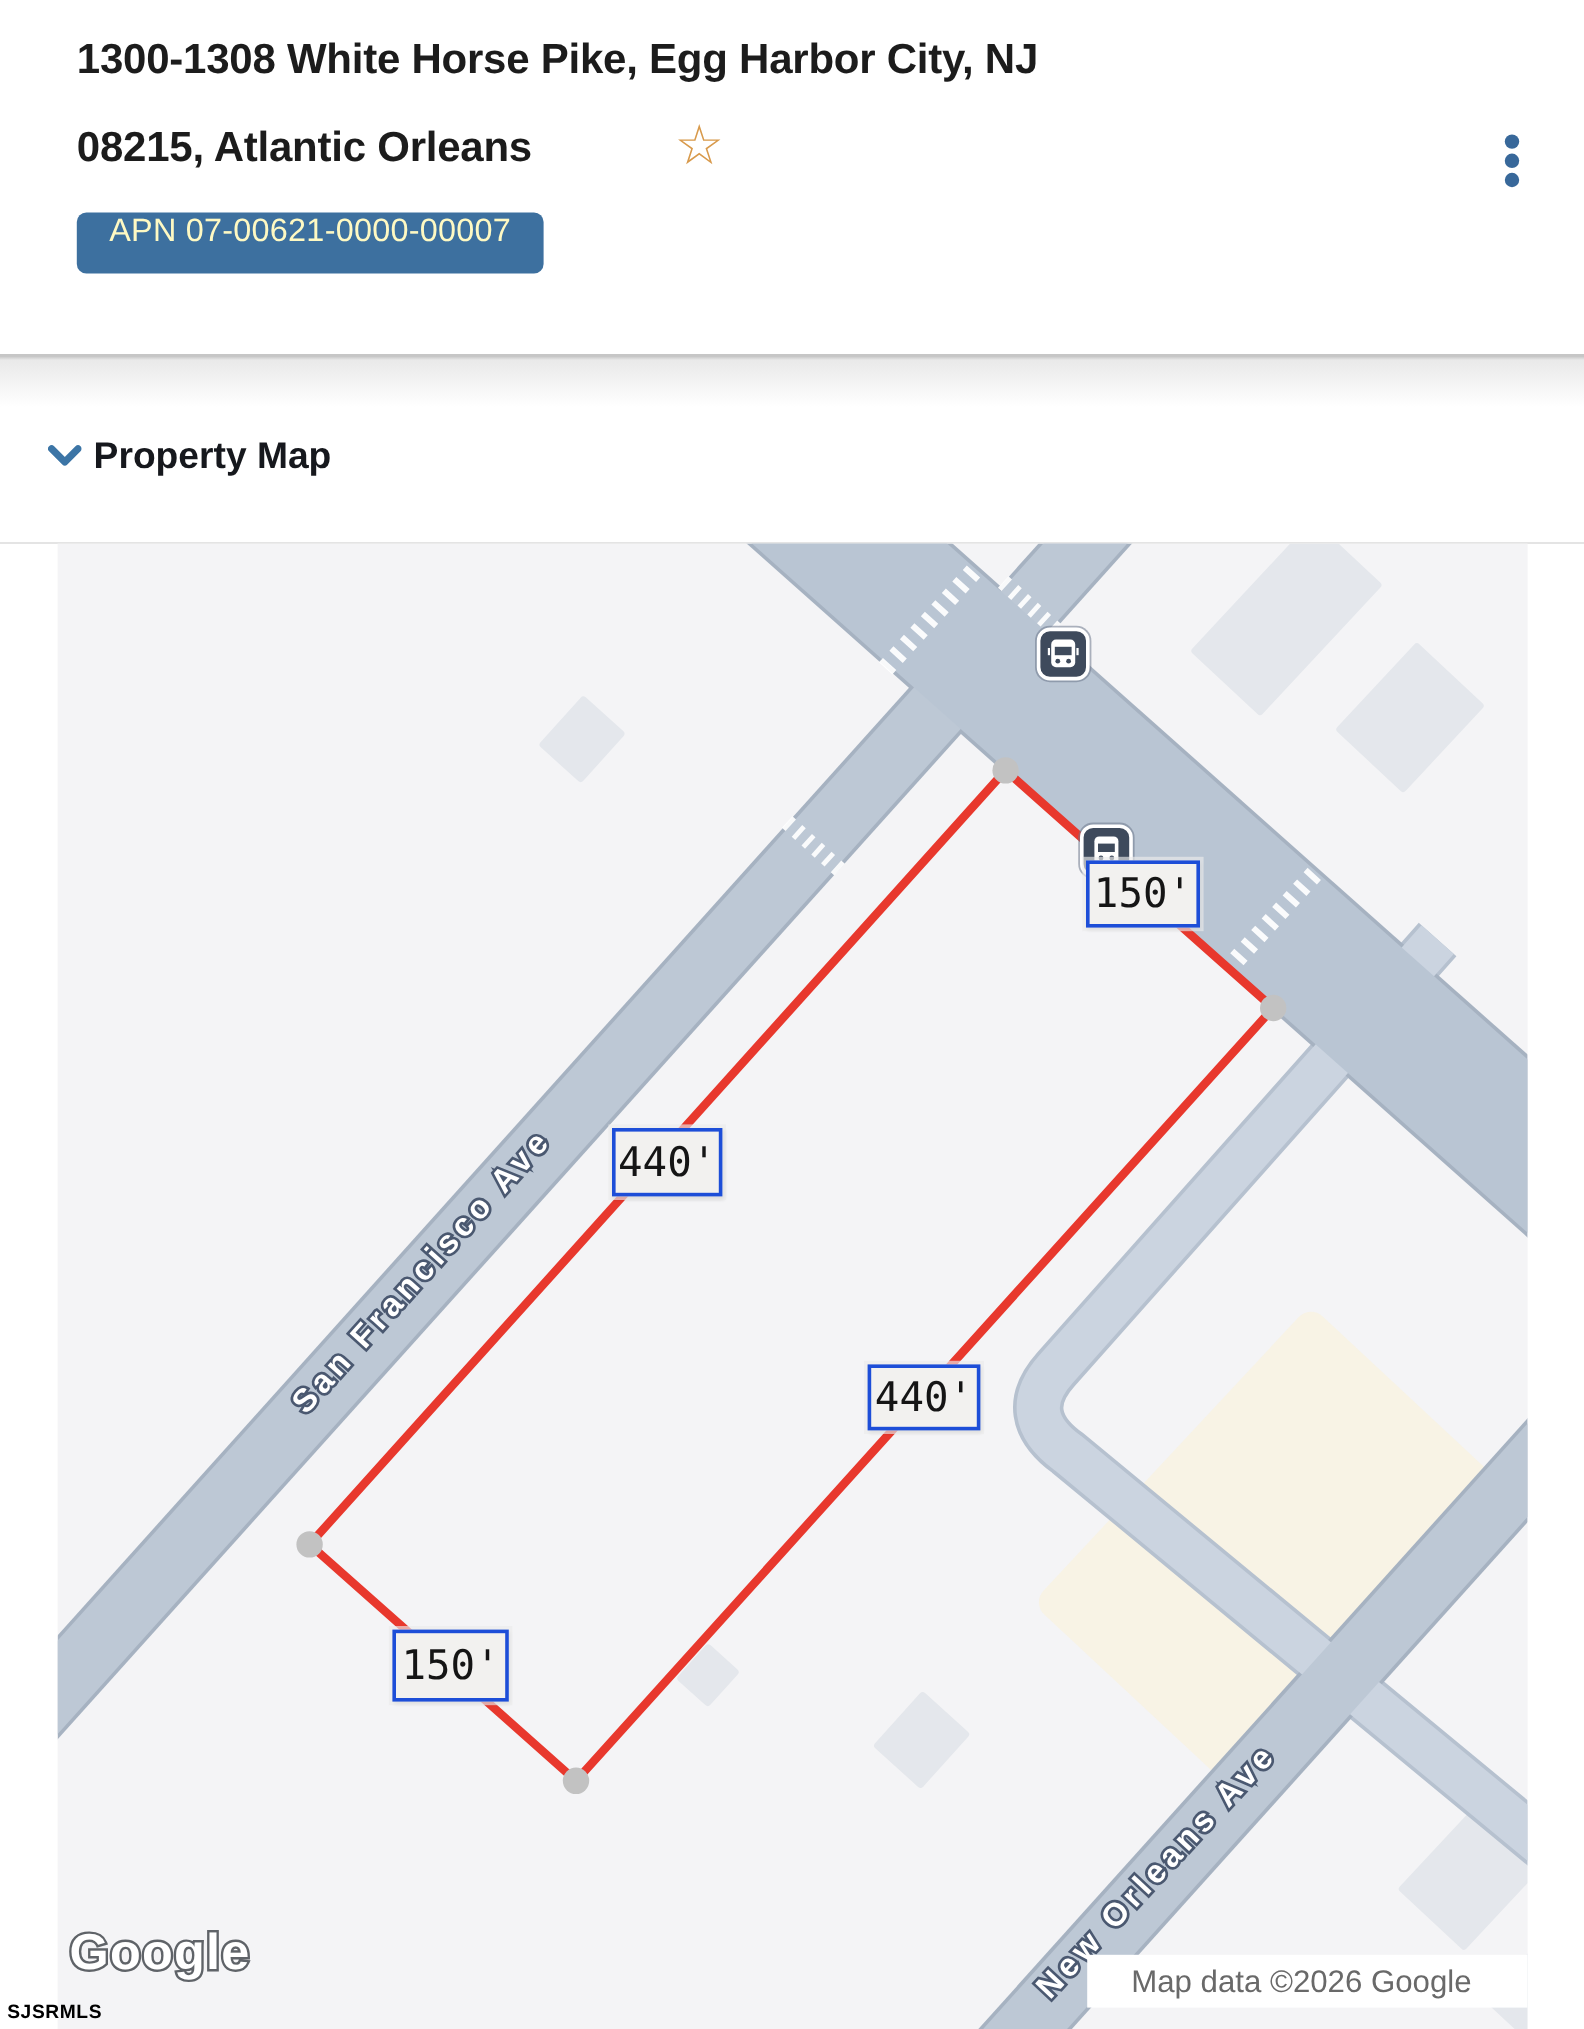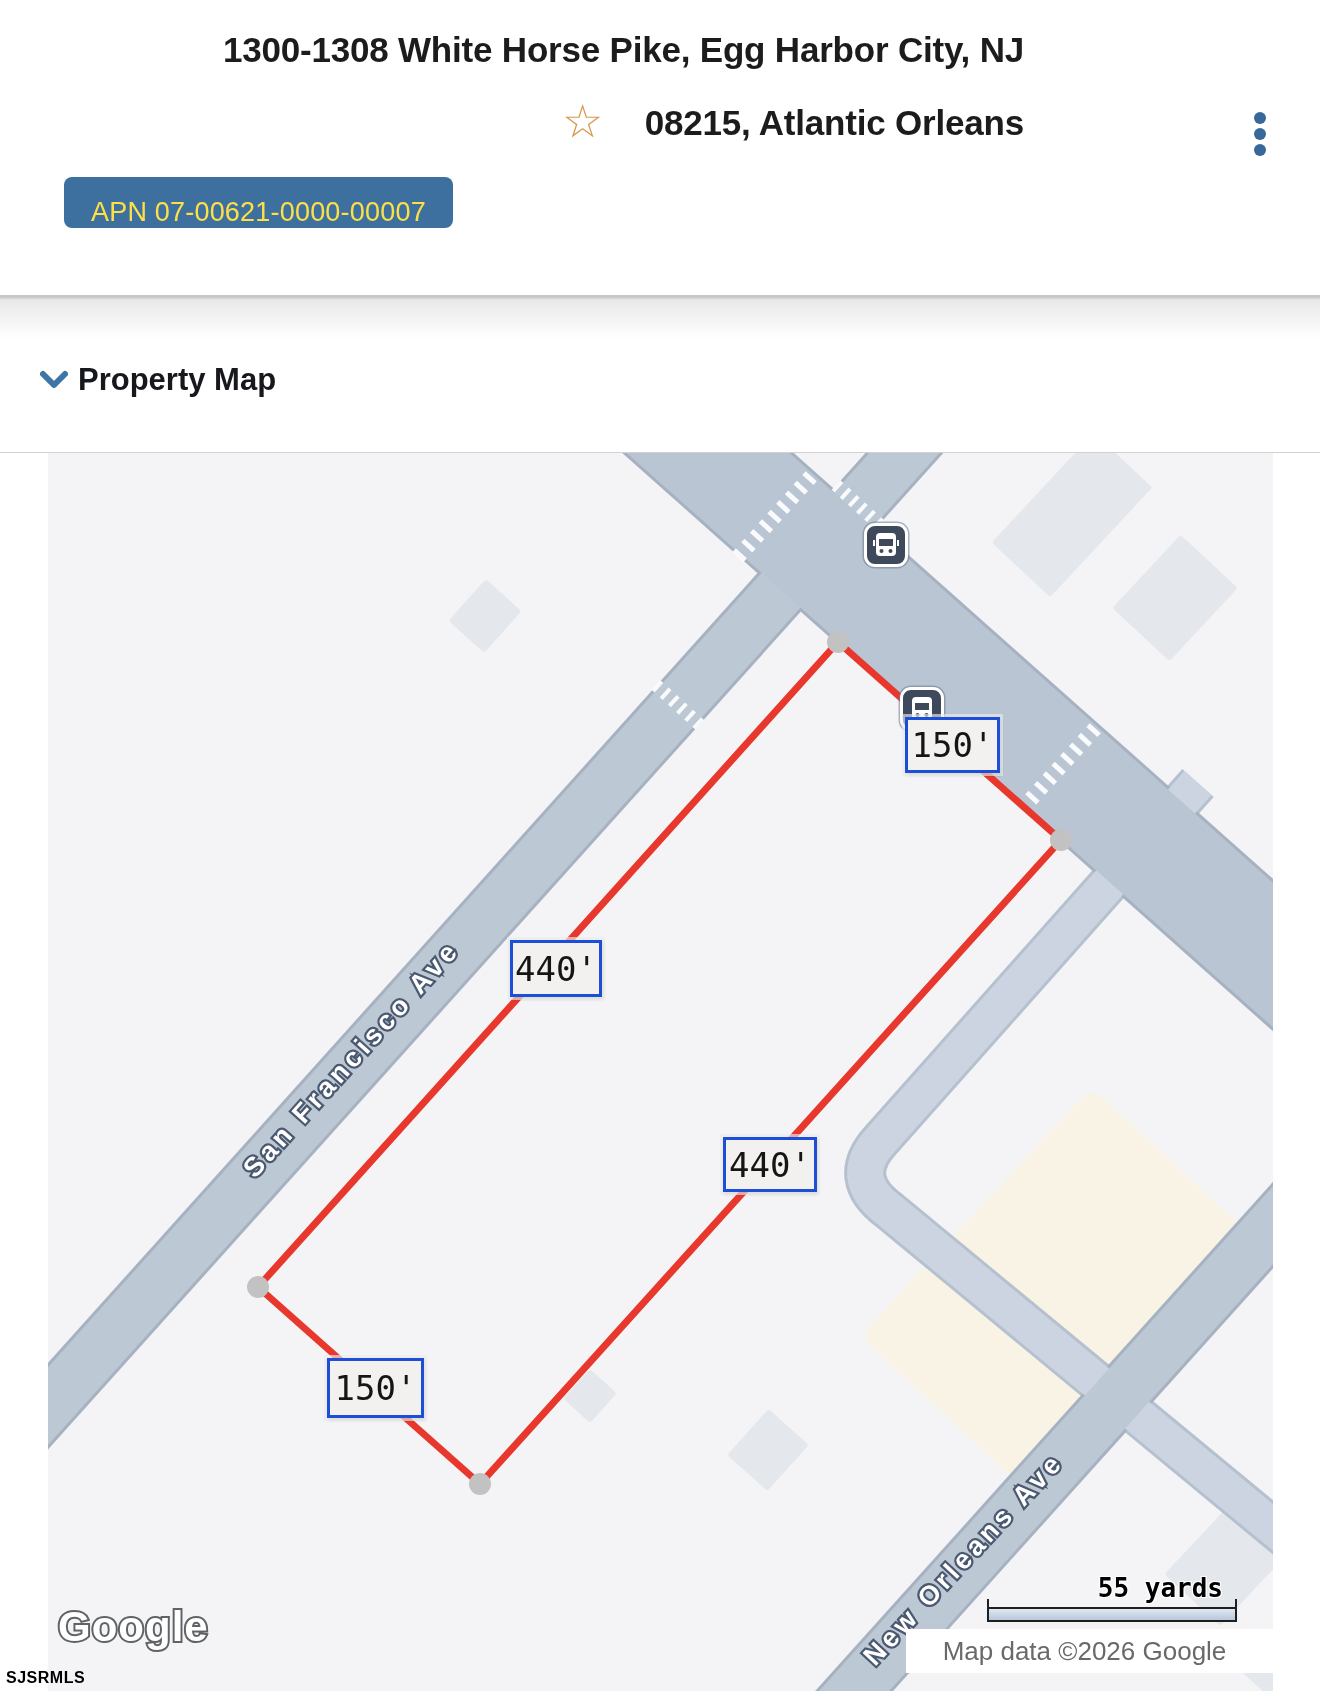--- a/index.html
+++ b/index.html
@@ -1,30 +1,30 @@
 <!DOCTYPE html>
 <html><head>
 <meta charset="utf-8">
 <style>
   * { margin:0; padding:0; box-sizing:border-box; }
   html,body { width:1320px; height:1691px; background:#fff; overflow:hidden;
     font-family:"Liberation Sans", sans-serif; position:relative; }
 
   
   .title { position:absolute; left:64px; width:960px; font-size:35px; font-weight:700;
-    color:#1c1c1c; letter-spacing:-0.2px;text-align:right; }
+    color:#1c1c1c; letter-spacing:-0.2px; }
   .title.l1 { top:30px; }
   .title.l2 { top:103px; }
   .star { position:absolute; left:562px; top:98px; font-size:46px; color:#d89a4c;
     line-height:1; cursor:pointer; font-family:"DejaVu Sans", sans-serif; }
   .kebab { position:absolute; left:1251px; top:112px; width:18px; cursor:pointer; }
   .kebab .dot { width:12px; height:12px; border-radius:50%; background:#38689a; margin:0 auto 4px auto; }
   .badges { position:absolute; left:64px; top:177px; display:flex; gap:18px; }
-  .badge { height:51px; background:#3d709f; color:#fde047; border-radius:8px;
-    display:flex; align-items:flex-end; padding:0 27px; font-size:27px; letter-spacing:0.2px; }
+  .badge { height:51px; background:#3d709f; color:#fef9c3; border-radius:8px;
+    display:flex; align-items:flex-start; padding:0 27px; font-size:27px; letter-spacing:0.2px; }
 
   
   .divider { position:absolute; left:0; top:295px; width:1320px; height:44px;
     background:linear-gradient(180deg,#c6c6c6 0,#c6c6c6 2px,#e9e9e9 5px,#ffffff 100%); }
   .sec-head { position:absolute; left:40px; top:362px; display:flex; align-items:center; gap:10px; cursor:pointer; }
   .sec-title { font-size:31px; font-weight:700; color:#16181d; }
   .chev { width:28px; height:20px; display:block; }
 
   
   .map-topline { position:absolute; left:0; top:452px; width:1320px; height:1px; background:#d2d2d2; }
@@ -163,21 +163,17 @@
 
   <div class="dim-label" style="left:857px; top:264px; width:95px; height:56px;">150'</div>
   <div class="dim-label" style="left:462px; top:487px; width:92px; height:57px;">440'</div>
   <div class="dim-label" style="left:675px; top:684px; width:94px; height:55px;">440'</div>
   <div class="dim-label" style="left:279px; top:905px; width:97px; height:60px;">150'</div>
 
   <svg class="glogo" width="220" height="70">
     <text x="8" y="50" font-family="Liberation Sans, sans-serif" font-weight="700" font-size="42" letter-spacing="1" fill="#ffffff" stroke="#5f6368" stroke-width="4" paint-order="stroke">Google</text>
   </svg>
 
-  <div class="scale-wrap">
-    <div class="scale-text">55 yards</div>
-    <div class="scale-bar"></div>
-  </div>
 
   <div class="attrib">Map data ©2026 Google</div>
 </div>
 
 <div class="watermark">SJSRMLS</div>
 
 </body></html>

